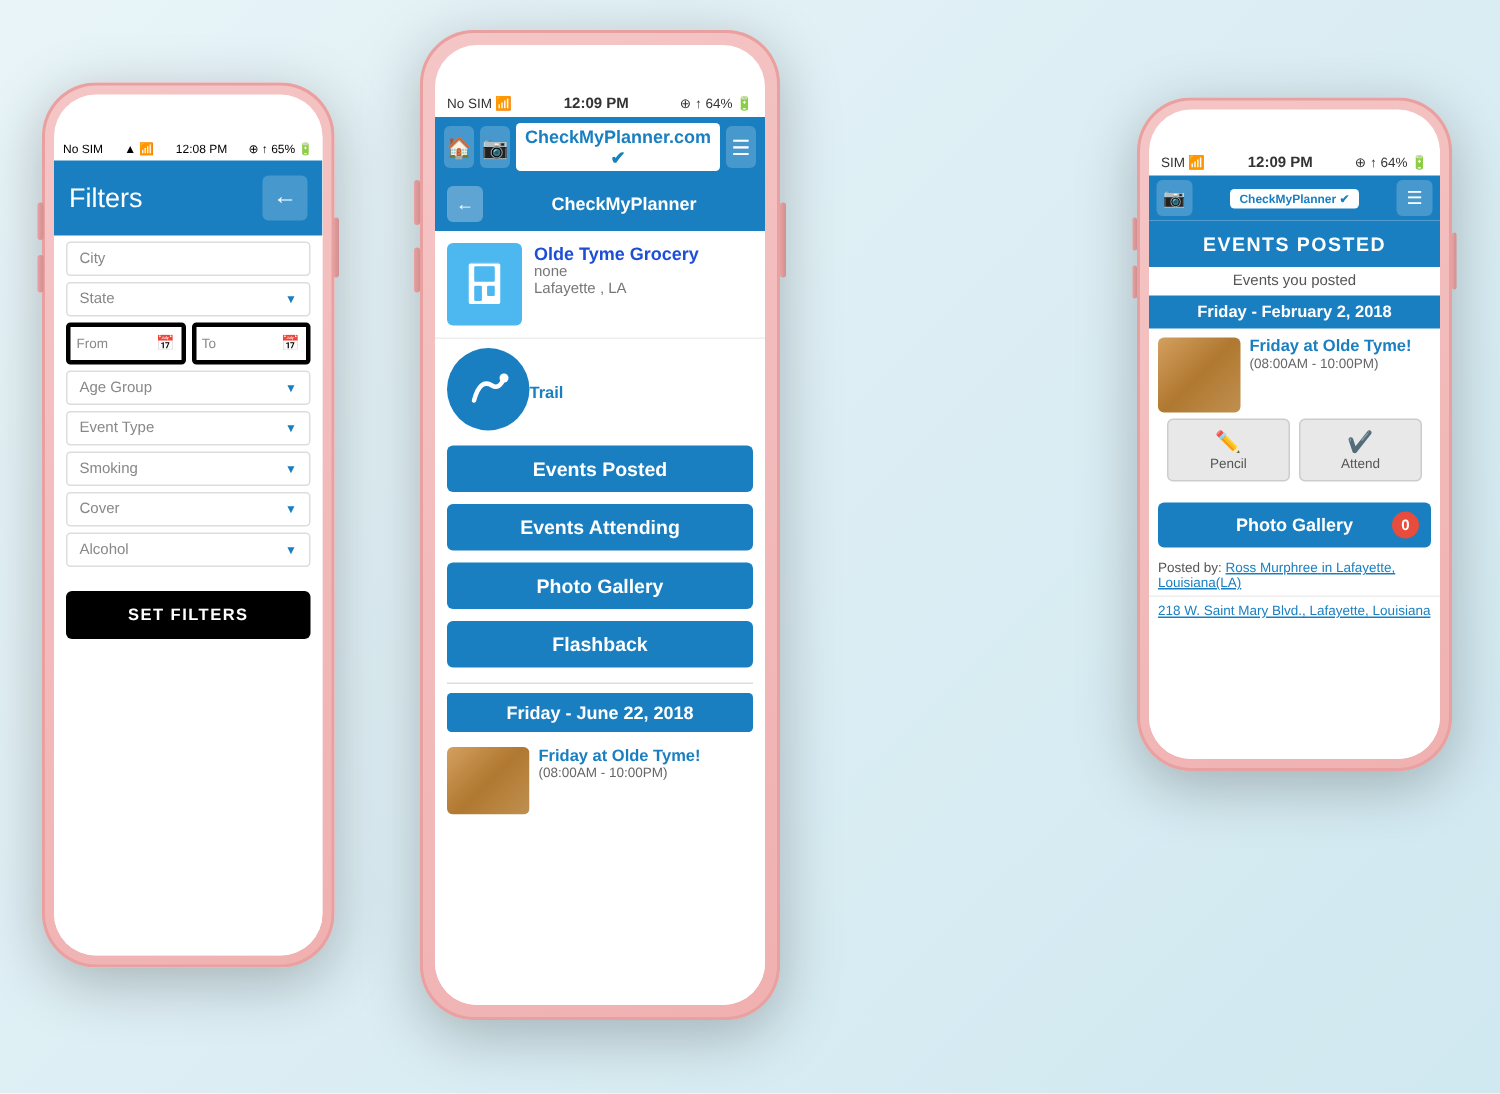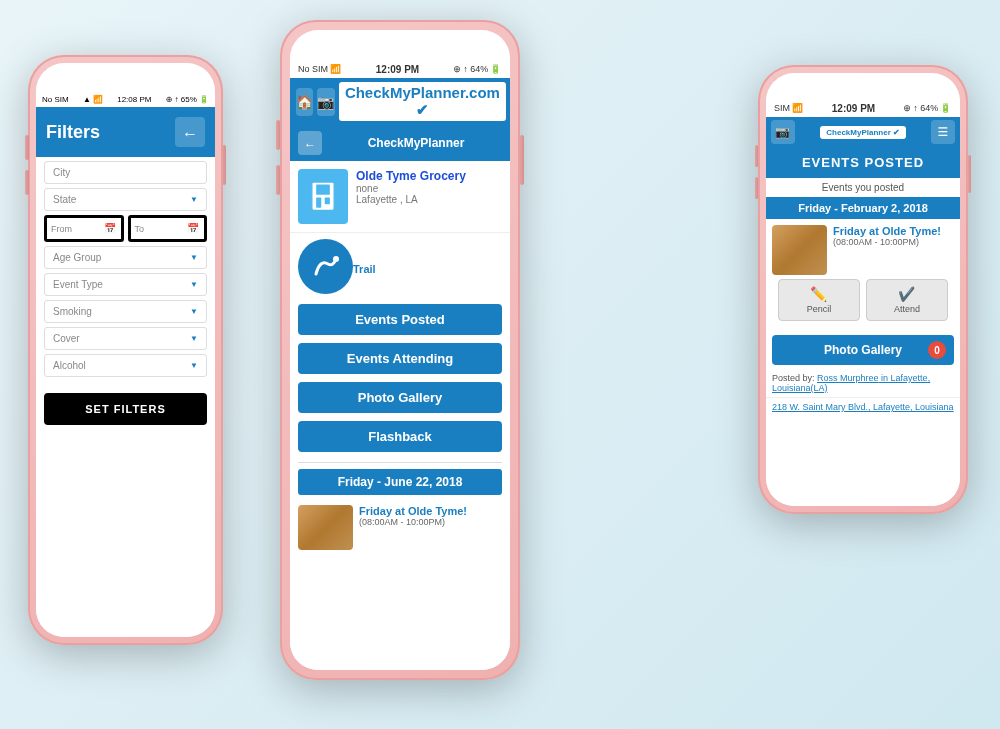--- a/index.html
+++ b/index.html
@@ -120,21 +120,21 @@
       font-size: 11px;
       font-weight: bold;
     }
 
     .logo-text {
       display: inline-block;
       background: white;
       color: #1a7fc1;
       padding: 2px 6px;
       border-radius: 3px;
-      font-size: 15px;
+      font-size: 12px;
       font-weight: bold;
     }
 
     
     .phone-left {
       left: 28px;
       top: 55px;
       width: 195px;
       height: 590px;
       z-index: 1;
@@ -196,21 +196,21 @@
       background: #1a7fc1;
       padding: 10px 10px;
       display: flex;
       align-items: center;
       justify-content: space-between;
     }
 
     .filter-title {
       color: white;
       font-size: 18px;
-      font-weight: bold;
+      font-weight: normal;
     }
 
     .back-arrow {
       width: 30px;
       height: 30px;
       background: rgba(255,255,255,0.2);
       border-radius: 4px;
       display: flex;
       align-items: center;
       justify-content: center;

